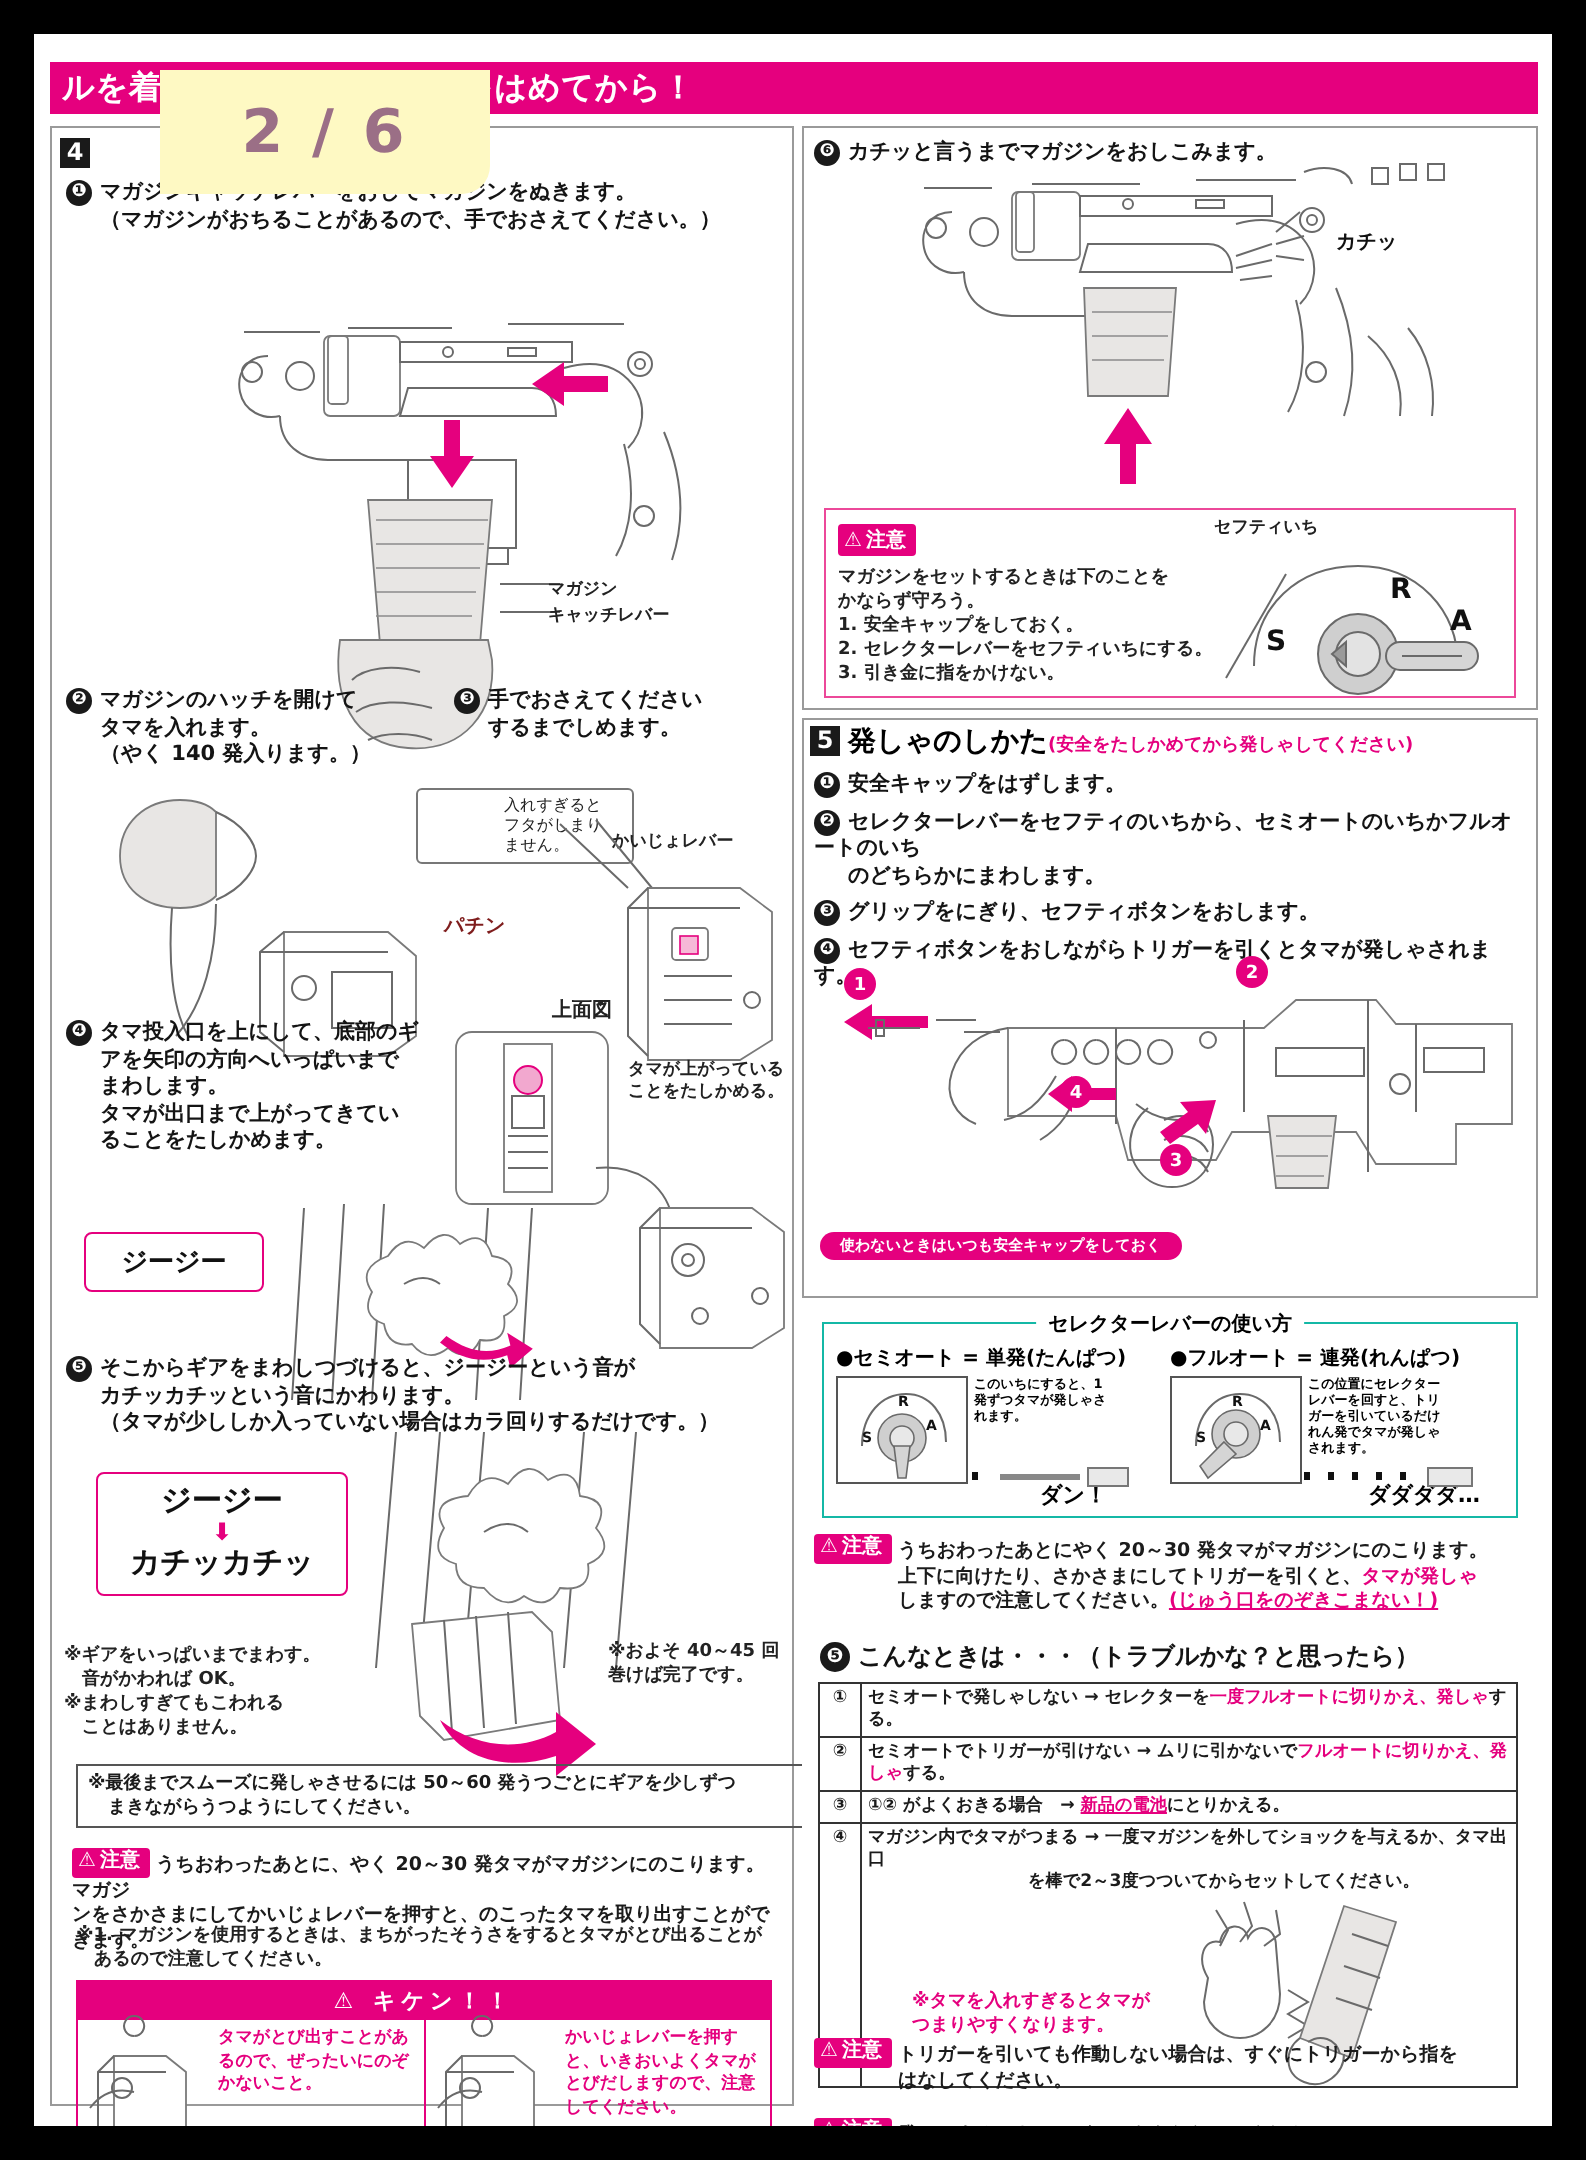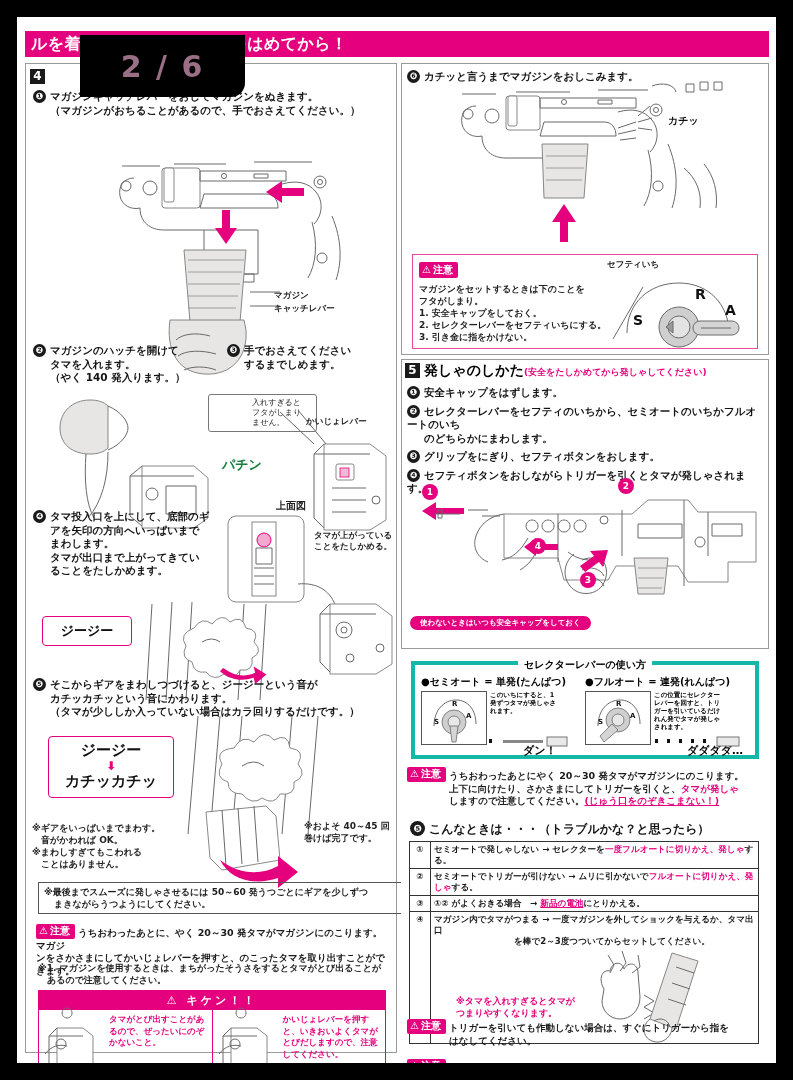--- a/index.html
+++ b/index.html
@@ -77,42 +77,42 @@
   svg{display:block;overflow:visible;}
   .ln{fill:none;stroke:#6a6a6a;stroke-width:1;}
   .ln2{fill:none;stroke:#8a8a8a;stroke-width:.8;}
   .fillgray{fill:#e8e6e4;stroke:#7a7a7a;stroke-width:.9;}
   .fillw{fill:#fff;stroke:#7a7a7a;stroke-width:.9;}
   .arrow{fill:#e5007e;}
 
   
   #pgbadge{
     position:absolute;left:63px;top:18px;width:165px;height:62px;
-    background:#000000;border-radius:0 0 14px 0;
+    background:#fef9c3;border-radius:0 0 14px 0;
     color:#9b6f86;font-size:30px;font-weight:bold;
     display:flex;align-items:center;justify-content:center;
     letter-spacing:2px;z-index:50;
   }
 
   .danger-bar{
     background:#e5007e;color:#fff;text-align:center;font-weight:bold;
     font-size:11px;padding:2px 0;letter-spacing:3px;
   }
   .danger-wrap{border:1px solid #e5007e;}
   .danger-cells{display:flex;}
   .danger-cell{flex:1;display:flex;padding:4px;box-sizing:border-box;}
   .danger-cell + .danger-cell{border-left:1px solid #e5007e;}
   .danger-txt{font-size:8.5px;line-height:11.5px;color:#e5007e;font-weight:bold;}
 
   .tbl{border:1px solid #333;border-collapse:collapse;width:100%;}
   .tbl td{border:1px solid #333;font-size:8.6px;line-height:11px;
           padding:2px 3px;font-weight:bold;color:#1b1b1b;vertical-align:top;}
   .tbl td.idx{width:14px;text-align:center;}
 
-  .selbox{border:4px solid #14b8a6;position:relative;}
+  .selbox{border:1px solid #14b8a6;position:relative;}
   .selhdr{position:absolute;left:50%;top:-7px;transform:translateX(-50%);
           background:#fff;padding:0 6px;font-size:10px;font-weight:bold;white-space:nowrap;}
 </style>
 </head>
 <body>
 
 <div id="viewer">
 <div id="page">
 
   <div id="hdrbar">ルを着用し、安全キャップをはめてから！</div>
@@ -195,21 +195,21 @@
         <path class="ln" d="M74 82 h64"></path>
         <circle class="ln" cx="96" cy="100" r="6"></circle>
         <path class="ln" d="M110 92 h30 v28 h-30z"></path>
       </svg>
     </div>
 
     <div class="bubble-gray" style="position:absolute;left:182px;top:330px;width:60px;white-space:pre-line;padding-left:43px;">入れすぎると
 フタがしまり
 ません。</div>
 
-    <div style="position:absolute;left:196px;top:392px;font-size:13px;font-weight:bold;color:#15803d;">パチン</div>
+    <div style="position:absolute;left:196px;top:392px;font-size:10px;font-weight:bold;color:#7f1d1d;">パチン</div>
 
     <div class="lbl" style="position:absolute;left:280px;top:316px;margin-top:36px;">かいじょレバー</div>
 
     <div class="art" style="left:250px;top:344px;">
       <svg width="126" height="128" viewBox="0 0 126 128">
         <path class="ln" d="M4 4 l34 32 M22 2 l28 34"></path>
         <path class="fillw" d="M48 36 h46 l16 12 v64 l-16 10 h-46z"></path>
         <path class="ln" d="M48 36 l-10 10 v64 l10 10"></path>
         <path class="ln" d="M38 46 h56"></path>
         <rect class="fillw" x="60" y="56" width="18" height="16" rx="2"></rect>
@@ -395,21 +395,21 @@
           <path class="ln" d="M252 96 c12 10 18 24 16 40"></path>
           <path class="ln" d="M272 92 c10 12 14 28 12 44"></path>
         </svg>
       </div>
 
       <div style="position:absolute;left:10px;top:190px;width:346px;border:1px solid #ec4899;box-sizing:border-box;padding:5px 6px;">
         <div>
           <span class="cau"><span class="tri">⚠</span><span>注意</span></span>
         </div>
         <div class="note bold" style="margin-top:4px;">マガジンをセットするときは下のことを</div>
-        <div class="note bold">フタがしまり。</div>
+        <div class="note bold">かならず守ろう。</div>
         <div class="note bold mag">1. 安全キャップをしておく。</div>
         <div class="note bold mag">2. セレクターレバーをセフティいちにする。</div>
         <div class="note bold mag">3. 引き金に指をかけない。</div>
 
         <div class="lbl" style="position:absolute;left:194px;top:4px;">セフティいち</div>
         <div class="art" style="left:190px;top:14px;">
           <svg width="150" height="74" viewBox="0 0 150 74">
             <path class="ln" d="M24 64 c0 -30 22 -50 52 -50 c30 0 50 22 50 50"></path>
             <path class="ln" d="M10 70 l30 -52"></path>
             <circle style="fill:#cfcfcf;stroke:#6a6a6a;stroke-width:1" cx="76" cy="58" r="20"></circle>

